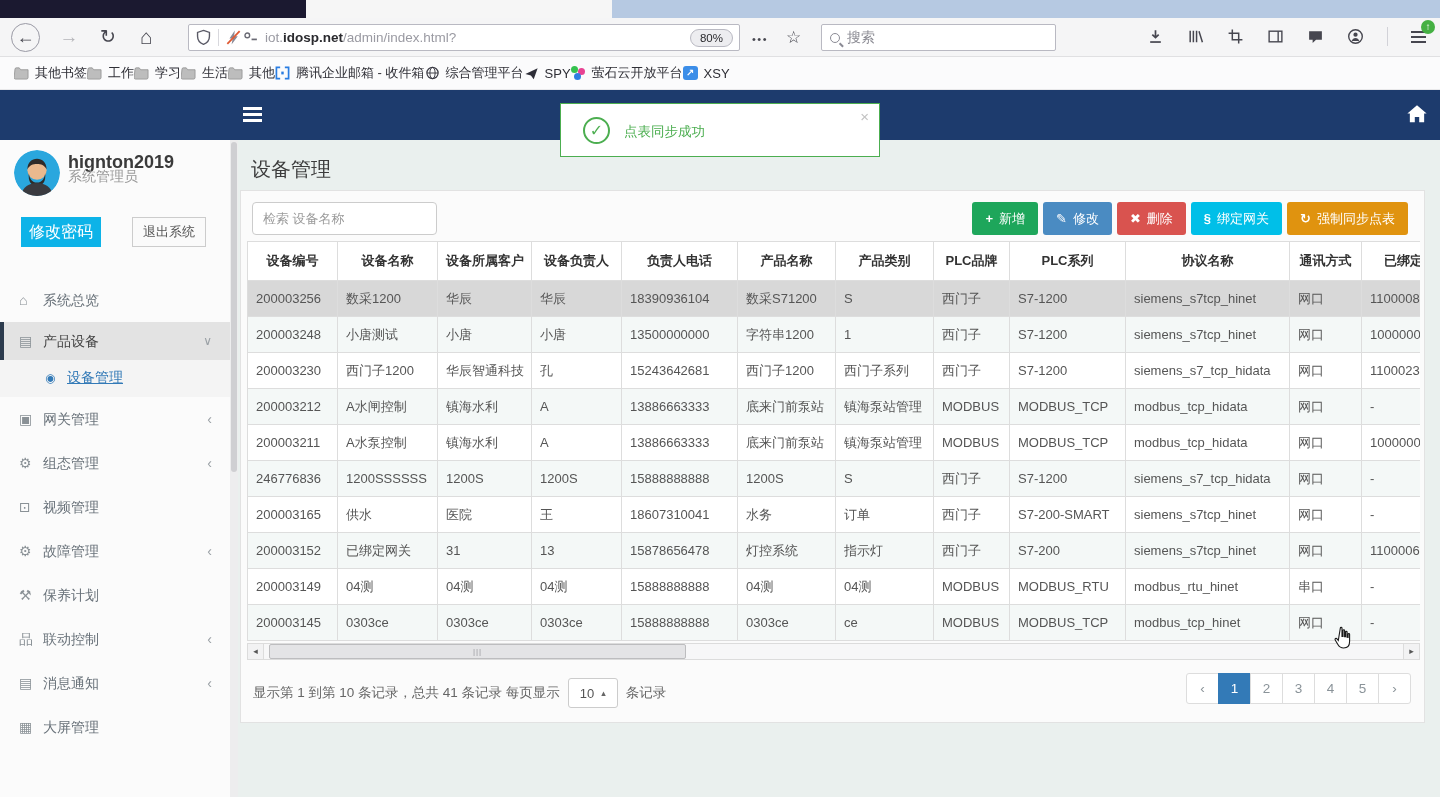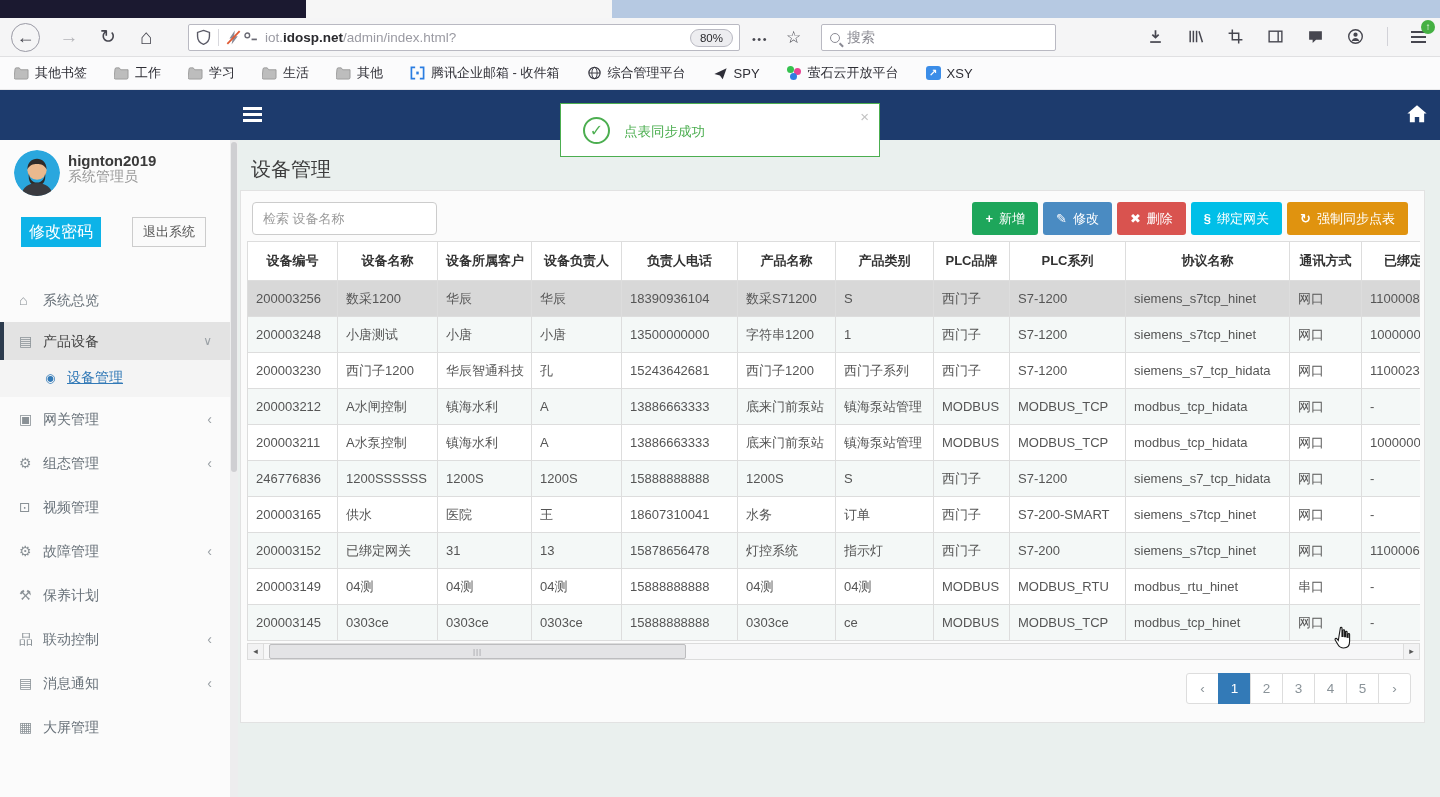--- a/index.html
+++ b/index.html
@@ -28,21 +28,21 @@
   .searchbar { position:absolute; left:821px; top:6px; width:235px; height:27px; background:#fff; border:1px solid #b9b9c2; border-radius:2px; display:flex; align-items:center; padding:0 8px; gap:7px; }
   .magnifier { width:10px; height:10px; border:1.6px solid #8b8b95; border-radius:50%; position:relative; flex:none; }
   .magnifier:after { content:""; position:absolute; width:5px; height:1.6px; background:#8b8b95; transform:rotate(45deg); left:8px; top:10px; }
   .search-ph { font-size:14px; color:#8b8b93; }
   .tb-icons { position:absolute; right:12px; top:9px; display:flex; align-items:center; gap:23px; }
   .tb-icons .divider { width:1px; height:19px; background:#d2d2d8; }
   .hamburger { position:relative; width:17px; height:17px; }
   .hamburger i { position:absolute; left:0; width:15px; height:2px; background:#46464f; }
   .hamburger i:nth-child(1){top:3px;} .hamburger i:nth-child(2){top:8px;} .hamburger i:nth-child(3){top:13px;}
   .update-badge { position:absolute; right:-7px; top:-8px; width:14px; height:14px; border-radius:50%; background:#45b043; color:#fff; font-size:10px; line-height:14px; text-align:center; font-weight:bold; }
-  .bookmarksbar { position:absolute; left:0; top:57px; width:1440px; height:33px; background:#fbfbfc; display:flex; align-items:center; padding-left:14px; gap:27px; border-bottom:1px solid #e8e8ea; }
+  .bookmarksbar { position:absolute; left:0; top:57px; width:1440px; height:33px; background:#fbfbfc; display:flex; align-items:center; padding-left:14px; border-bottom:1px solid #e8e8ea; }
   .bm { display:flex; align-items:center; gap:6px; font-size:13px; color:#2f2f36; white-space:nowrap; }
   .fav { width:15px; height:14px; flex:none; display:inline-block; }
   .fav-xsy { background:#3b8de8; border-radius:3px; color:#fff; font-size:10px; line-height:14px; text-align:center; font-weight:bold; }
   .fav-duo { position:relative; }
   .fav-duo i { position:absolute; border-radius:50%; width:7px; height:7px; }
   .fav-duo i:nth-child(1){ left:0; top:0; background:#35c24f; }
   .fav-duo i:nth-child(2){ left:7px; top:2px; background:#e84393; }
   .fav-duo i:nth-child(3){ left:3px; top:7px; background:#2f7de1; }
 
   
@@ -51,21 +51,21 @@
   .nav-hamburger i { position:absolute; left:0; width:19px; height:3px; background:#fff; }
   .nav-hamburger i:nth-child(1){top:1px;} .nav-hamburger i:nth-child(2){top:7px;} .nav-hamburger i:nth-child(3){top:13px;}
   .nav-home { position:absolute; right:12px; top:13px; width:22px; height:22px; }
 
   
   .sidebar { position:absolute; left:0; top:140px; width:230px; height:657px; background:#fbfbfb; overflow:hidden; }
   .side-scroll { position:absolute; left:230px; top:140px; width:8px; height:657px; background:#ededee; }
   .side-scroll .thumb { position:absolute; left:1px; top:2px; width:6px; height:330px; background:#cfcfd2; border-radius:3px; }
   .userblock { position:relative; height:112px; }
   .avatar { position:absolute; left:14px; top:10px; width:46px; height:46px; border-radius:50%; overflow:hidden; }
-  .u-name { position:absolute; left:68px; top:12px; font-size:15px; font-weight:bold; color:#3a3a3a; }
+  .u-name { position:absolute; left:68px; top:12px; font-size:18px; font-weight:bold; color:#3a3a3a; }
   .u-role { position:absolute; left:68px; top:28px; font-size:14px; color:#9a9a9a; }
   .btn-pass { position:absolute; left:21px; top:77px; width:80px; height:30px; background:var(--password-cyan,#0db3e8); color:#fff; border:none; font-size:16px; font-family:inherit; }
   .btn-logout { position:absolute; left:132px; top:77px; width:74px; height:30px; background:#fafafa; color:#555; border:1px solid #ccc; font-size:13px; font-family:inherit; }
   .menu { list-style:none; margin-top:26px; }
   .menu > li { position:relative; height:44px; line-height:44px; padding-left:19px; font-size:14px; color:#69727a; cursor:pointer; }
   .menu > li .mi { display:inline-block; width:24px; color:#8a9196; font-size:14px; }
   .menu > li .chev { position:absolute; right:18px; color:#9aa0a5; font-size:14px; }
   li.mm-active { height:38px; line-height:38px; background:#e3e3e3; border-left:4px solid #2c3b4d; padding-left:15px; color:#444; }
   li.mm-active .chev { font-size:12px; }
   .submenu { list-style:none; background:#f4f4f4; padding:2px 0 4px; }
@@ -530,20 +530,28 @@
         </table>
       </div>
 
       <div class="hscroll">
         <div class="hs-btn hs-left">◂</div>
         <div class="hs-thumb">|||</div>
         <div class="hs-btn hs-right">▸</div>
       </div>
 
       <div class="pager-row">
+        <div class="pager-info">
+          <span>显示第 1 到第 10 条记录，总共 41 条记录 每页显示</span>
+          <span class="pp-select">
+              <span>10</span>
+              <span class="caret">▴</span>
+            </span>
+          <span>条记录</span>
+        </div>
         <div class="pagination">
           <a class="pg">‹</a>
           <a class="pg active">1</a>
           <a class="pg">2</a>
           <a class="pg">3</a>
           <a class="pg">4</a>
           <a class="pg">5</a>
           <a class="pg">›</a>
         </div>
       </div>

